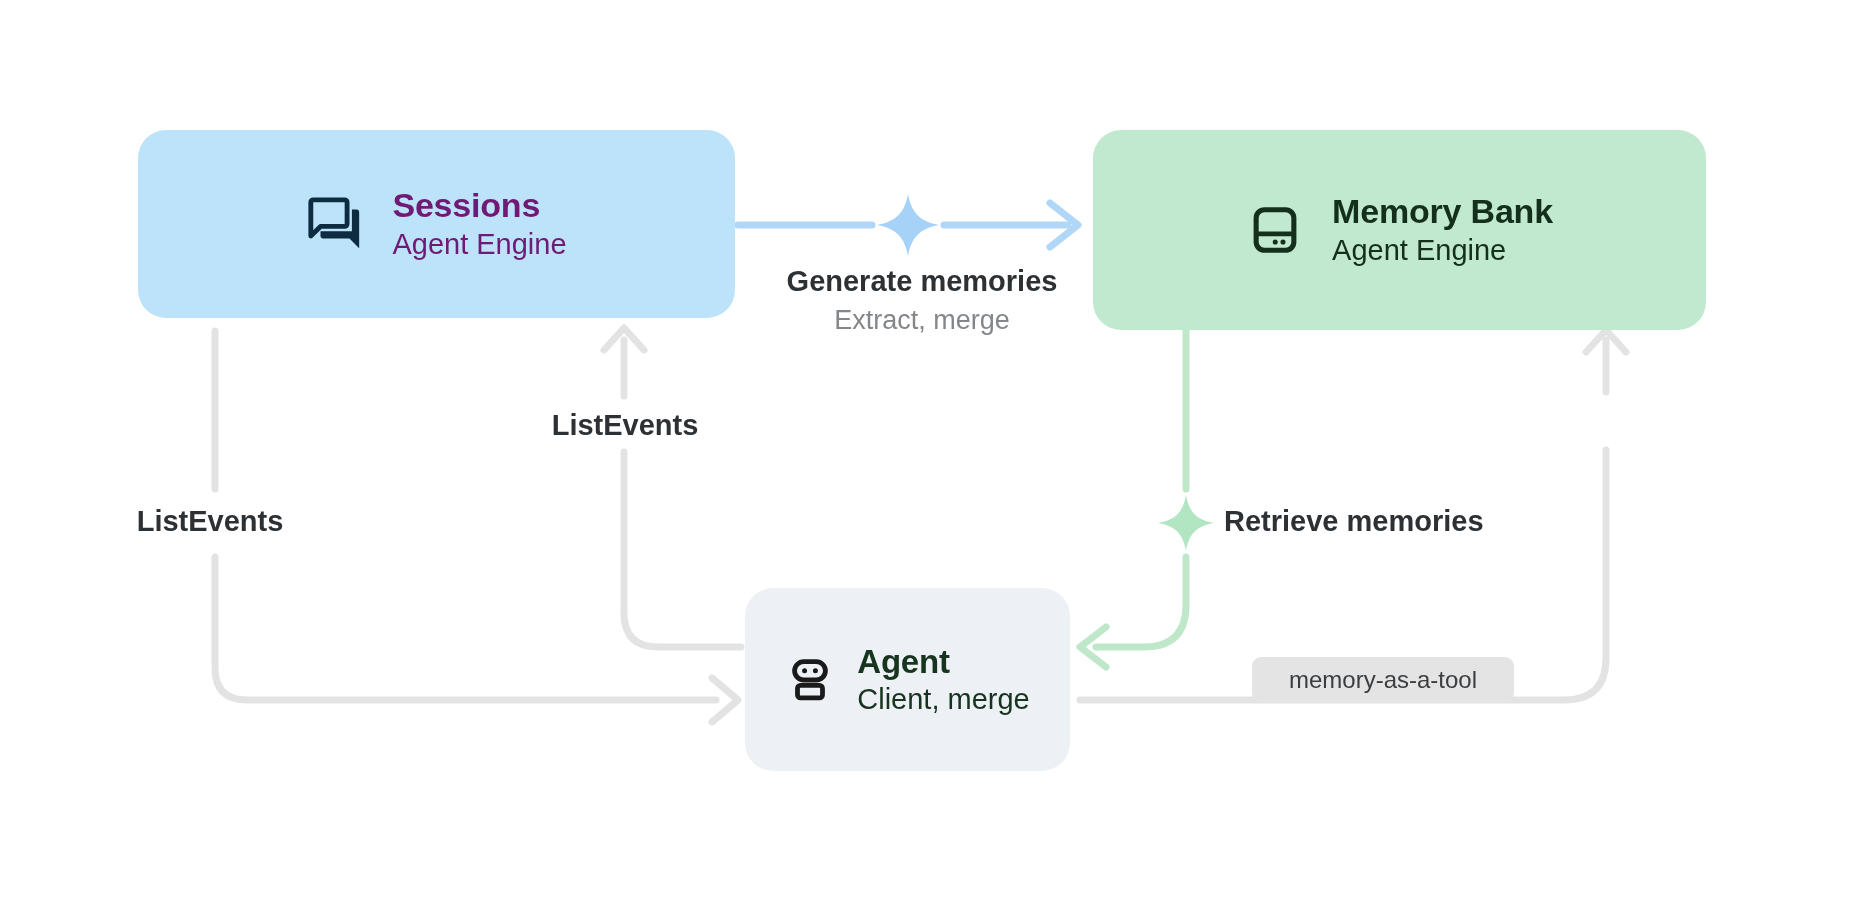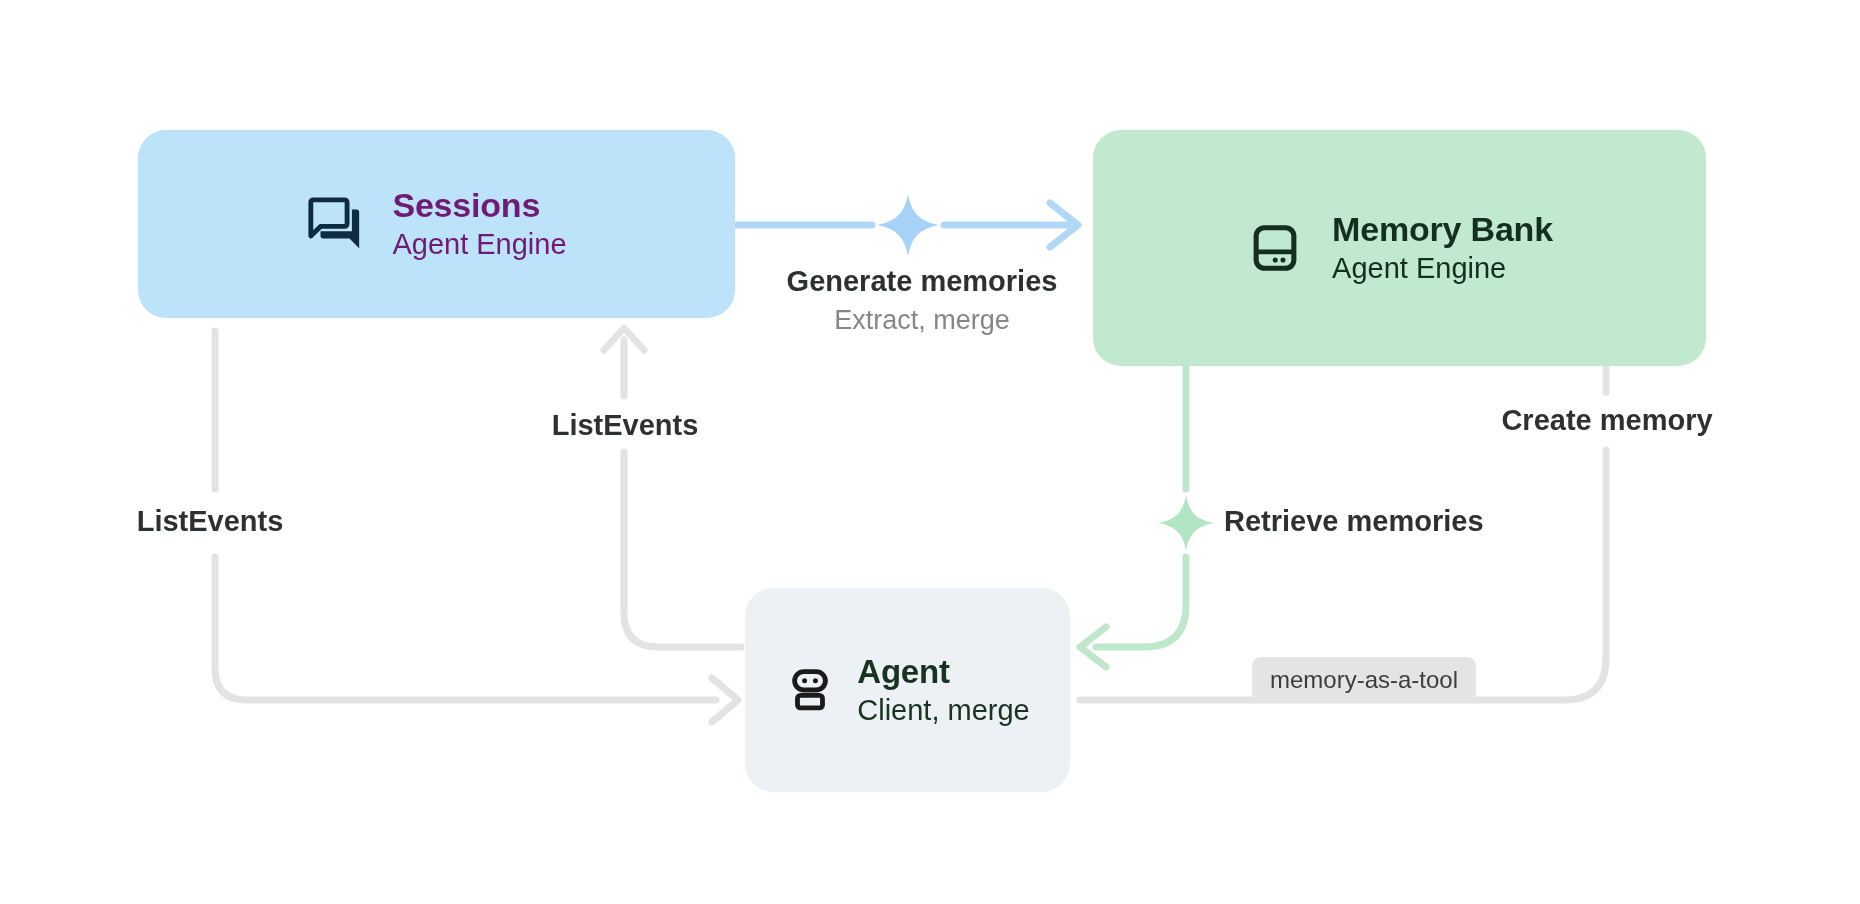--- a/index.html
+++ b/index.html
@@ -6,35 +6,35 @@
   body{width:1860px;height:904px;overflow:hidden;font-family:"Liberation Sans",sans-serif;}
   #stage{position:relative;width:1860px;height:904px;background:#ffffff;}
   #wires{position:absolute;left:0;top:0;width:1860px;height:904px;}
 
   .node{position:absolute;border-radius:28px;display:flex;align-items:center;justify-content:center;gap:28px;}
   .node .txt{display:flex;flex-direction:column;}
   .node .title{font-size:34px;font-weight:700;line-height:1.2;letter-spacing:-0.2px;}
   .node .subtitle{font-size:29px;font-weight:400;line-height:1.25;}
 
   #node-sessions{left:138px;top:130px;width:597px;height:188px;color:#701a75;}
-  #node-memory-bank{left:1093px;top:130px;width:613px;height:236px;color:#14301d;}
-  #node-agent{left:745px;top:588px;width:325px;height:204px;color:#17341f;gap:22px;}
+  #node-memory-bank{left:1093px;top:130px;width:613px;height:200px;color:#14301d;}
+  #node-agent{left:745px;top:588px;width:325px;height:183px;color:#17341f;gap:22px;}
   #node-agent .title{font-size:33px;}
 
   .edge-label{position:absolute;font-size:29px;font-weight:600;color:#2e3134;white-space:nowrap;}
   .edge-sublabel{font-size:27px;font-weight:400;color:#84878a;margin-top:7px;}
   .centered{transform:translateX(-50%);text-align:center;}
 
   #label-generate{left:922px;top:265px;}
   #label-retrieve{left:1224px;top:505px;}
   #label-append{left:625px;top:409px;}
   #label-listevents{left:210px;top:505px;}
   #label-create{left:1607px;top:404px;}
 
-  #badge-memory-as-a-tool{position:absolute;left:1252px;top:657px;width:224px;height:45px;
+  #badge-memory-as-a-tool{position:absolute;left:1252px;top:657px;width:262px;height:45px;
     border-radius:9px;display:flex;align-items:center;justify-content:center;
     font-size:24px;font-weight:400;color:#3b3e41;}
 
   .icon{display:flex;align-items:center;justify-content:center;}
 </style>
 </head>
 <body>
 
 <div id="stage">
 
@@ -115,17 +115,16 @@
 
   <div class="edge-label centered" id="label-generate">
     <div>Generate memories</div>
     <div class="edge-sublabel">Extract, merge</div>
   </div>
 
   <div class="edge-label centered" id="label-append">ListEvents</div>
 
   <div class="edge-label centered" id="label-listevents">ListEvents</div>
 
-  <div class="edge-label centered" id="label-create">Create memory</div>
 
   <div id="badge-memory-as-a-tool" style="background: rgb(228, 228, 228);">memory-as-a-tool</div>
 
 </div>
 
 </body></html>

